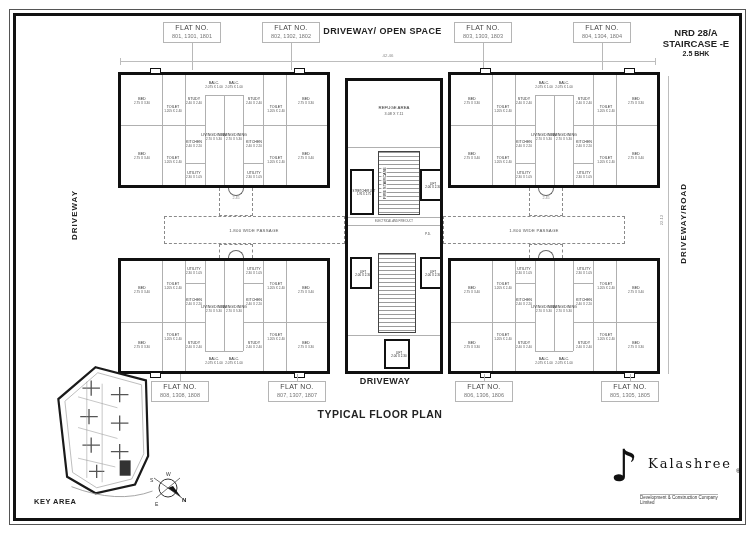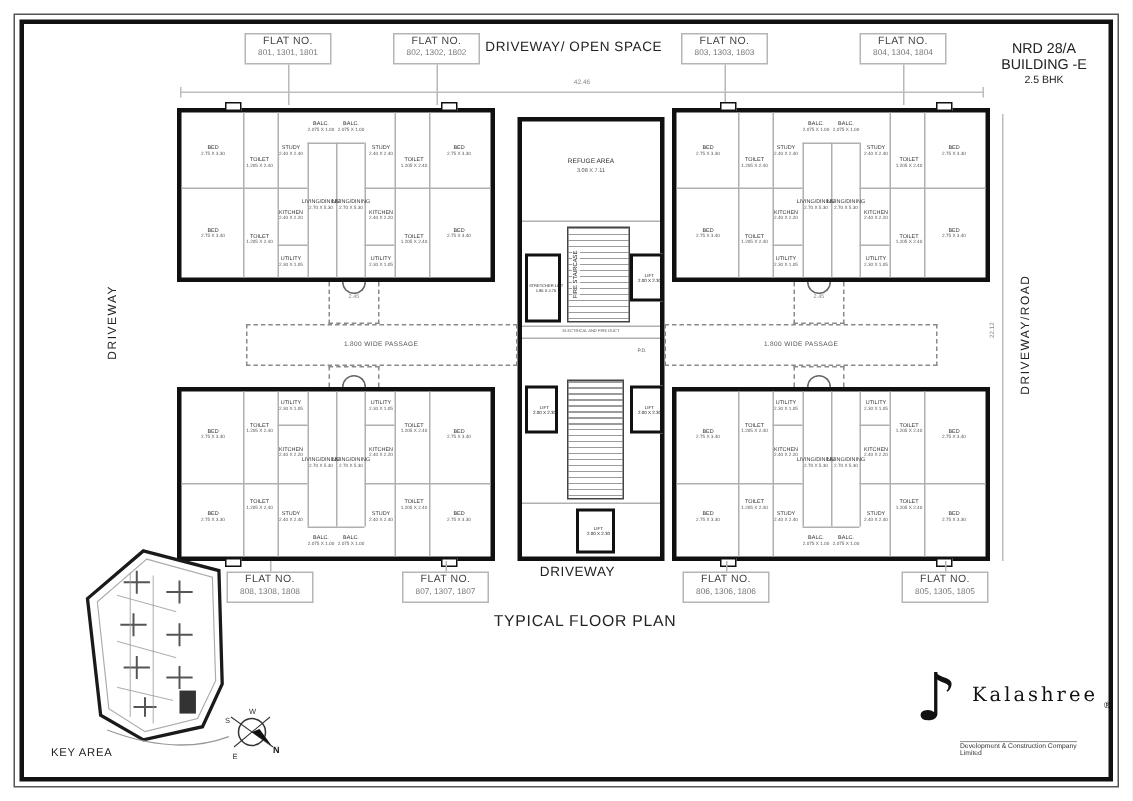--- a/index.html
+++ b/index.html
@@ -23,21 +23,21 @@
   .room{position:absolute;transform:translate(-50%,-50%) scale(.52);text-align:center;color:#333;
         font-size:7px;line-height:1.2;white-space:nowrap;}
   .room .dim{font-size:6px;color:#555;display:block;}
   .lift-box{position:absolute;border:2px solid #111;background:#fff;box-sizing:border-box;}
   .stair{position:absolute;border:1px solid #444;box-sizing:border-box;
          background:repeating-linear-gradient(180deg,#9b9b9b 0 1px,#fff 1px 4px);}
   .dashed{position:absolute;border:1px dashed #8a8a8a;box-sizing:border-box;background:transparent;}
   .vtext{position:absolute;writing-mode:vertical-rl;transform:rotate(180deg);white-space:nowrap;}
   .vsc{position:absolute;writing-mode:vertical-rl;transform:translate(-50%,-50%) rotate(180deg) scale(.6);white-space:nowrap;}
   .sc{position:absolute;transform:translate(-50%,-50%) scale(.62);white-space:nowrap;text-align:center;}
-  .bold{font-weight:normal;}
+  .bold{font-weight:bold;}
   .dim-line{position:absolute;background:#bdbdbd;}
   .tick{position:absolute;width:1px;height:7px;background:#bdbdbd;}
   .arc-down{position:absolute;width:16px;height:8px;border:1px solid #666;border-top:none;
             border-radius:0 0 16px 16px;background:#fff;box-sizing:border-box;}
   .arc-up{position:absolute;width:16px;height:8px;border:1px solid #666;border-bottom:none;
           border-radius:16px 16px 0 0;background:#fff;box-sizing:border-box;}
   
   .logo{position:absolute;left:596px;top:448px;width:148px;height:66px;color:#111;}
   .logo .brand-top{position:absolute;left:52px;top:8px;font-family:"DejaVu Serif",serif;
                    font-size:13px;letter-spacing:2px;}
@@ -49,21 +49,21 @@
 </style>
 </head>
 <body>
 
 <div id="sheet">
   <div class="frame-outer"></div>
   <div class="frame-inner"></div>
 
   <div class="abs" style="left:658px;top:27px;width:76px;text-align:center;">
     <div class="bold" style="font-size:9.5px;text-align:center;">NRD 28/A</div>
-    <div class="bold" style="font-size:9.5px;">BUILDING -E</div>
+    <div class="bold" style="font-size:9.5px;">STAIRCASE -E</div>
     <div class="bold" style="font-size:7px;margin-top:1px;">2.5 BHK</div>
   </div>
 
   <div class="abs bold" style="left:300px;top:26px;width:165px;text-align:center;font-size:9px;letter-spacing:.4px;">DRIVEWAY/ OPEN SPACE</div>
 
   <div class="flat-box" style="left:163px;top:22px;">
     <div class="fl">FLAT NO.</div>
     <div class="fn">801, 1301, 1801</div>
   </div>
   <div class="flat-box" style="left:262px;top:22px;">
@@ -310,21 +310,21 @@
   <div class="flat-box" style="left:601px;top:381px;">
     <div class="fl">FLAT NO.</div>
     <div class="fn">805, 1305, 1805</div>
   </div>
   <div class="leader" style="left:180px;top:374px;height:7px;"></div>
   <div class="leader" style="left:297px;top:374px;height:7px;"></div>
   <div class="leader" style="left:484px;top:374px;height:7px;"></div>
   <div class="leader" style="left:630px;top:374px;height:7px;"></div>
 
   <div class="abs bold" style="left:340px;top:376px;width:90px;text-align:center;font-size:9px;letter-spacing:.4px;">DRIVEWAY</div>
-  <div class="abs bold" style="left:295px;top:408px;width:190px;text-align:center;font-size:10.5px;letter-spacing:.5px;">TYPICAL FLOOR PLAN</div>
+  <div class="abs bold" style="left:285px;top:408px;width:190px;text-align:center;font-size:10.5px;letter-spacing:.5px;">TYPICAL FLOOR PLAN</div>
 
   <svg class="abs" style="left:48px;top:364px;width:128px;height:138px;" viewBox="0 0 110 126">
     <polygon points="40,3 86,15 88,84 76,110 40,118 14,103 6,32" fill="none" stroke="#1a1a1a" stroke-width="2"></polygon>
     <polygon points="42,8 82,19 84,82 73,105 41,113 19,99 12,34" fill="none" stroke="#aaa" stroke-width=".7"></polygon>
     <g stroke="#555" fill="none" stroke-width="1.2">
       <path d="M28 22 h16 M36 15 v14"></path>
       <path d="M54 28 h16 M62 21 v14"></path>
       <path d="M26 48 h16 M34 41 v14"></path>
       <path d="M54 54 h16 M62 47 v14"></path>
       <path d="M28 74 h16 M36 67 v14"></path>

